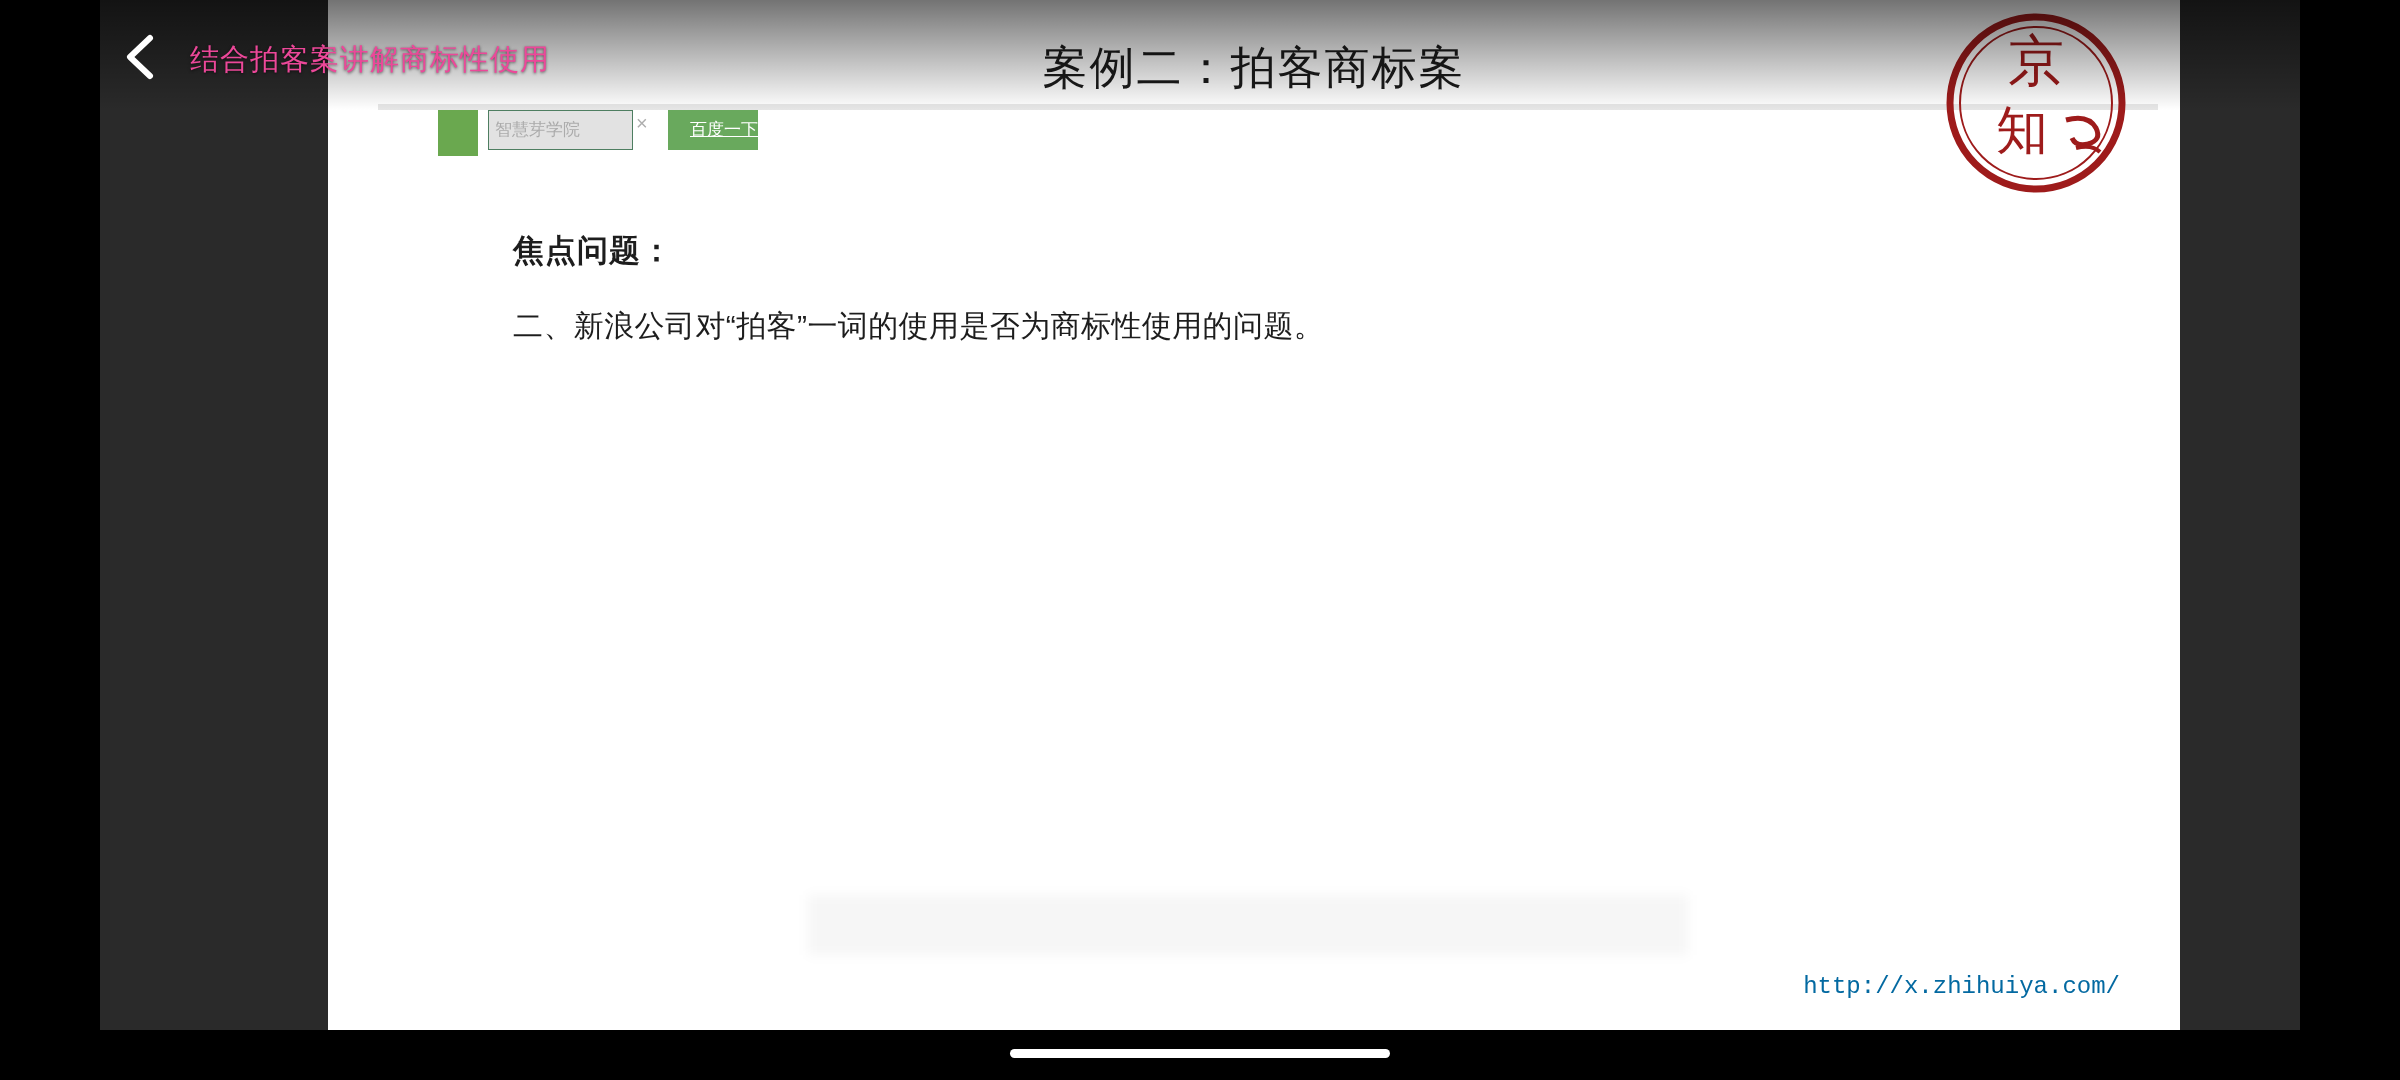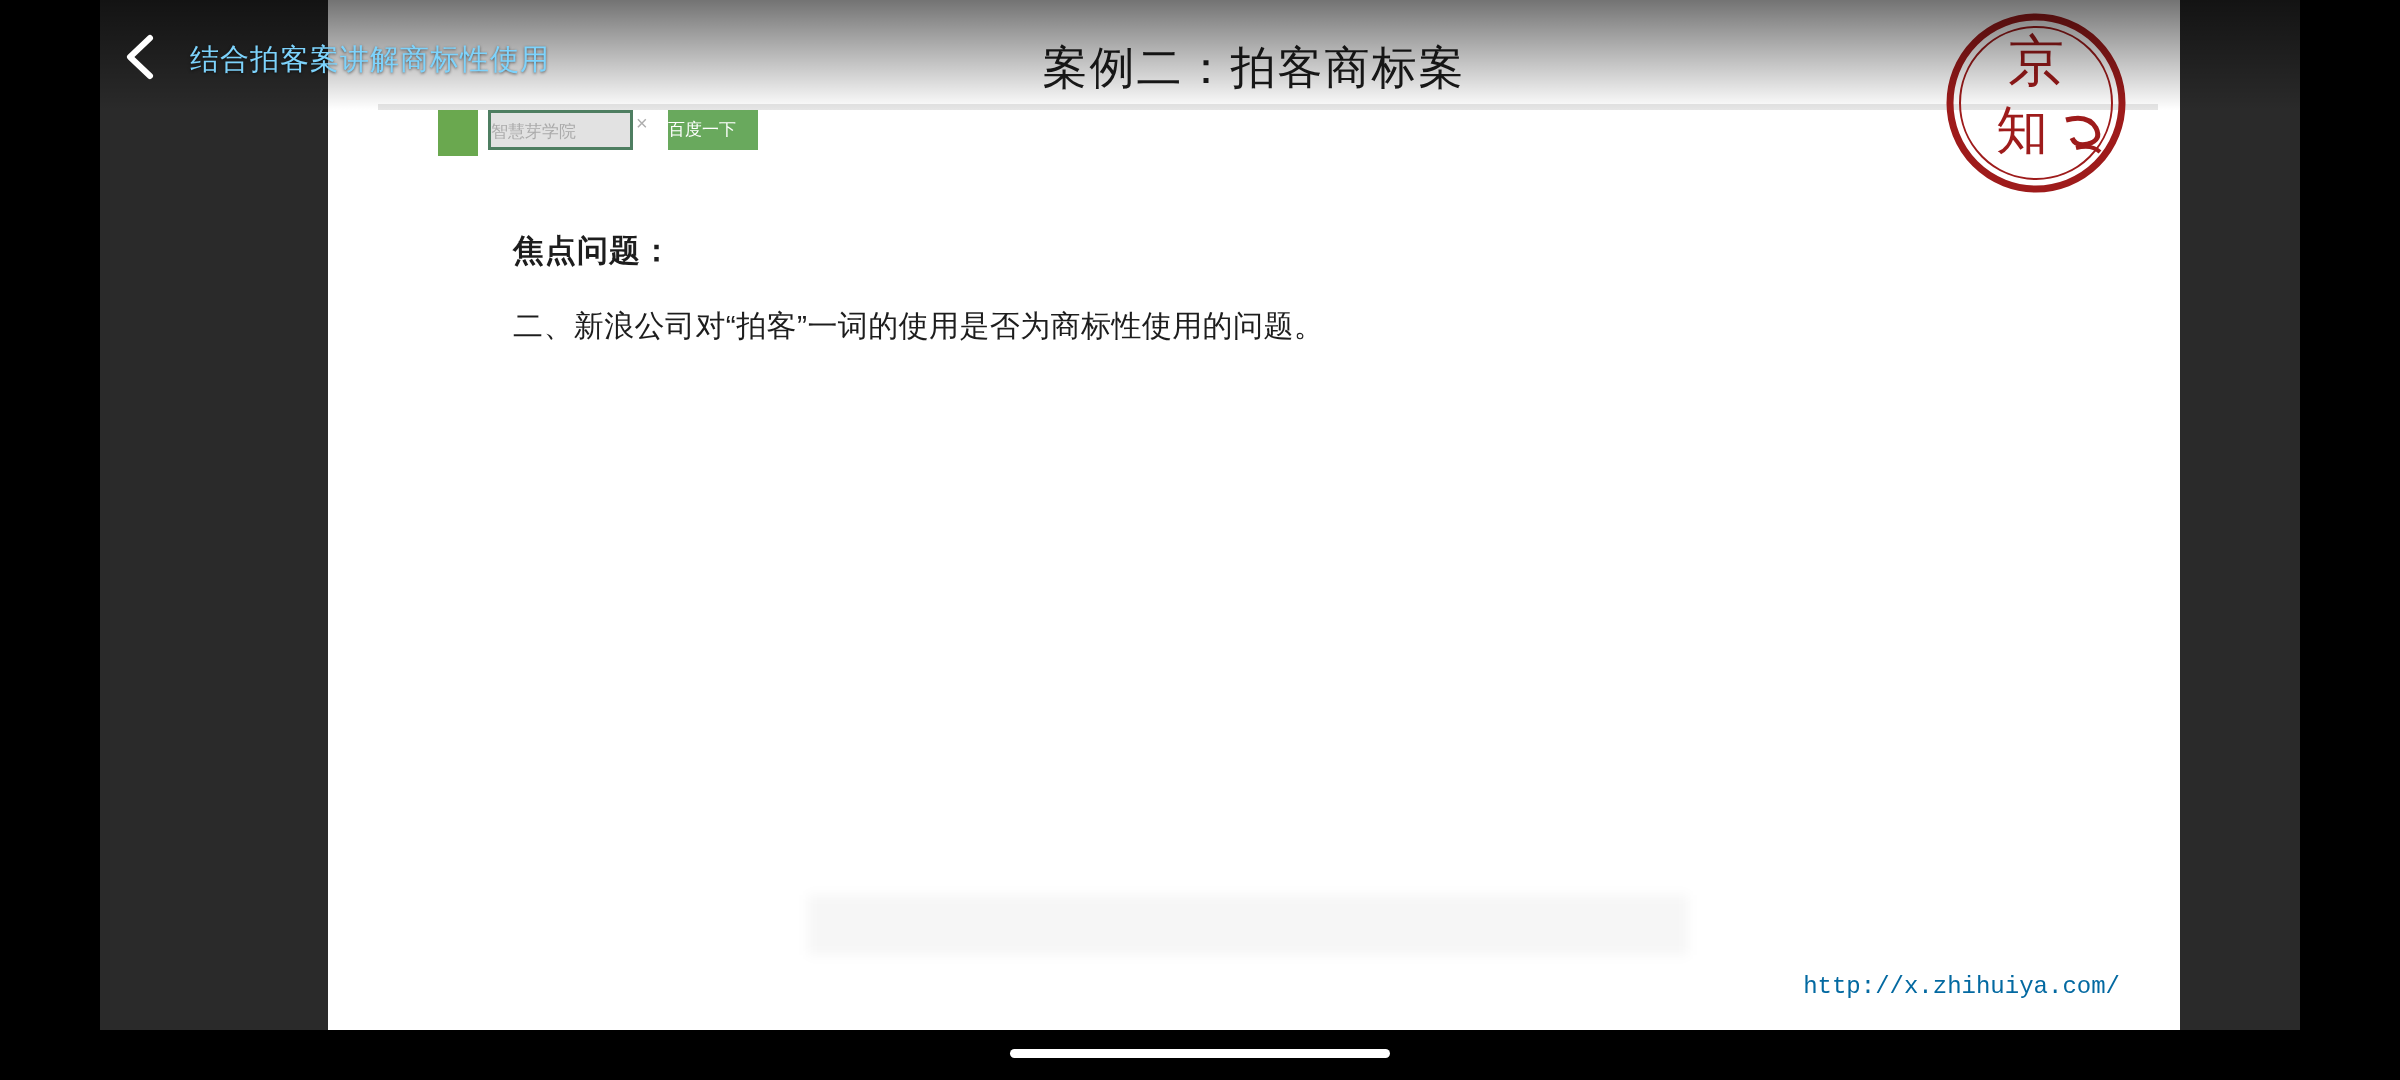--- a/index.html
+++ b/index.html
@@ -69,26 +69,27 @@
     height: 52px;
     background: #6aa84f;
   }
   #ghost-tab2 {
     position: absolute;
     left: 110px;
     top: 58px;
     width: 145px;
     height: 40px;
     background: #d9d9d9;
-    border: 3px solid #14532d;
+    border: 1px solid #14532d;
     box-sizing: border-box;
     font-size: 17px;
     color: #8f8f8f;
     line-height: 38px;
     text-align: left;
+    padding-left: 6px;
     opacity: .75;
   }
   #ghost-close {
     position: absolute;
     left: 258px;
     top: 62px;
     width: 18px;
     height: 18px;
     color: #9a9a9a;
     font-size: 20px;
@@ -98,22 +99,23 @@
   #ghost-btn {
     position: absolute;
     left: 290px;
     top: 58px;
     width: 90px;
     height: 40px;
     background: #4f9b41;
     color: #ffffff;
     font-size: 17px;
     line-height: 40px;
-    text-align: left;
+    text-align: right;
     opacity: .85;
+    text-decoration: underline;
   }
   #ghost-strip {
     position: absolute;
     left: 50px;
     top: 104px;
     width: 1780px;
     height: 6px;
     background: #e6e6e6;
   }
 
@@ -206,21 +208,21 @@
     width: 46px;
     height: 54px;
     pointer-events: auto;
   }
   #back-button svg { display:block; }
   #header-title {
     position: absolute;
     left: 190px;
     top: 40px;
     font-size: 29px;
-    color: #7dd3fc;
+    color: #ec4899;
     letter-spacing: 1px;
     text-shadow: 0 1px 3px rgba(0,0,0,.6);
   }
 
   
   #home-indicator {
     position: absolute;
     left: 50%;
     transform: translateX(-50%);
     bottom: 22px;

